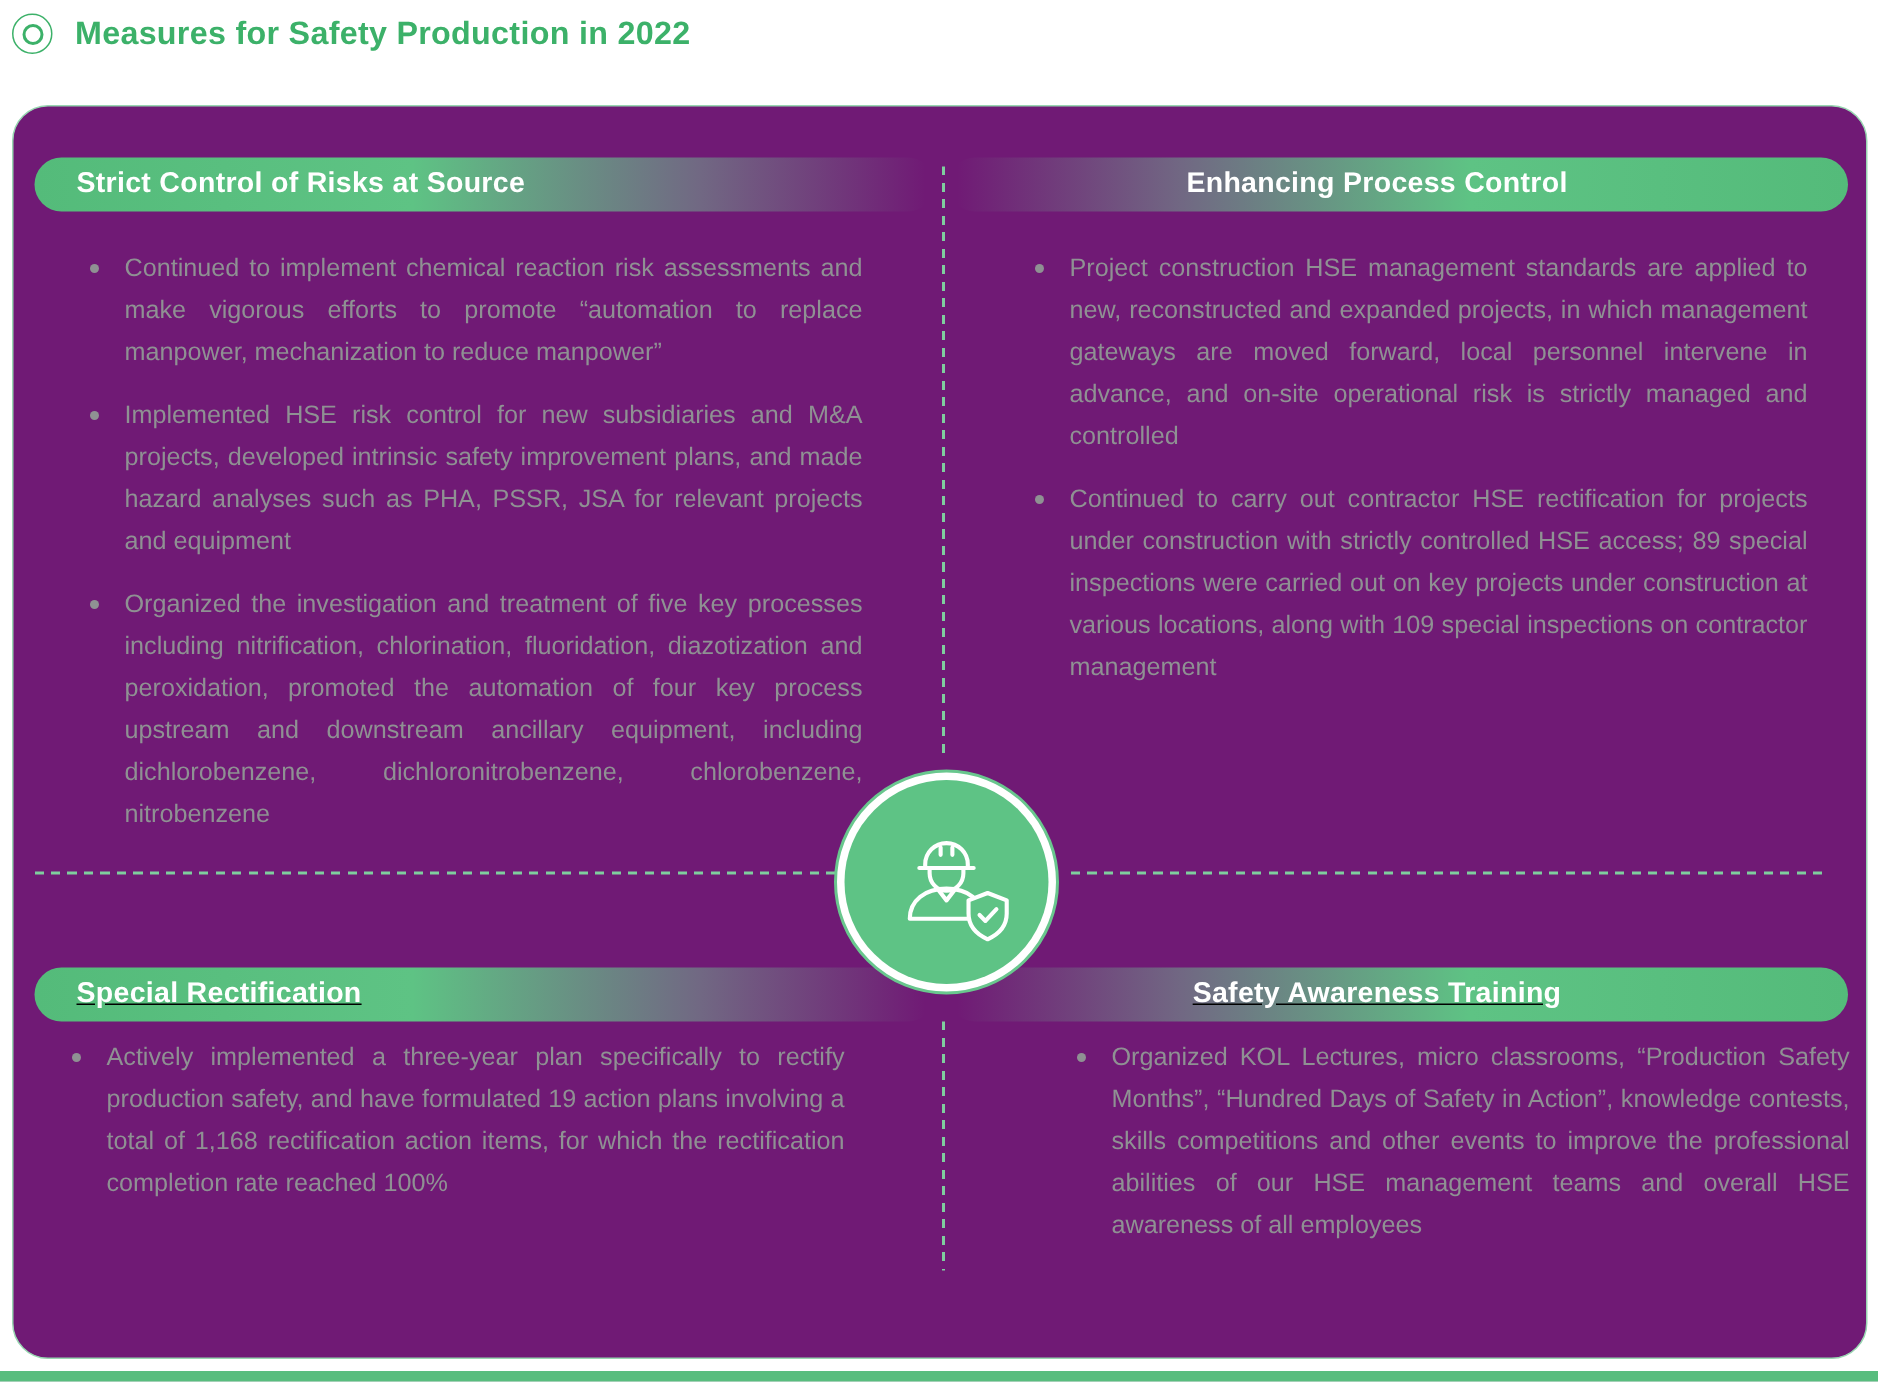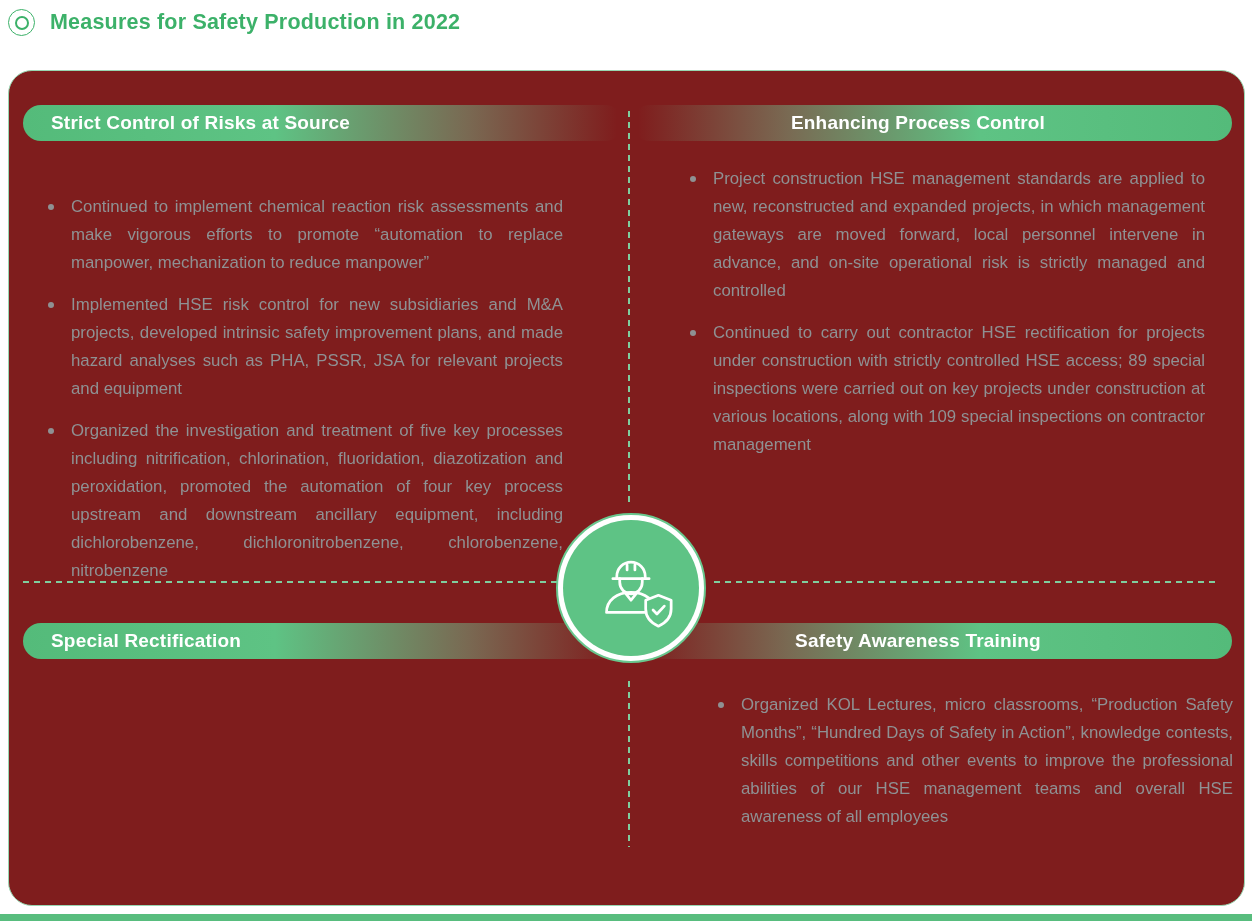--- a/index.html
+++ b/index.html
@@ -16,47 +16,47 @@
   .title-ring {
     width:27px; height:27px; border:1.5px solid #3cb169; border-radius:50%;
     display:flex; align-items:center; justify-content:center; flex:0 0 auto;
   }
   .title-ring .inner { width:14px; height:14px; border:2.6px solid #3cb169; border-radius:50%; }
   h1.page-title { font-size:21.5px; font-weight:bold; color:#3cb169; letter-spacing:.2px; }
 
   
   .panel {
     position:absolute; left:8px; top:70px; width:1237px; height:836px;
-    border:1px solid #98d6b1; border-radius:24px; background:#7f1d1d;
+    border:1px solid #98d6b1; border-radius:24px; background:#701a75;
   }
 
   
   .bar {
     position:absolute; height:36px; width:600px; border-radius:18px;
     display:flex; align-items:center;
   }
   .bar-left  { left:14px;  background:linear-gradient(to right, #54bb7a 0%, #5ec384 42%, rgba(114,199,148,.45) 74%, rgba(255,255,255,0) 99%); padding-left:28px; }
   .bar-right { right:12px; background:linear-gradient(to left,  #54bb7a 0%, #5ec384 42%, rgba(114,199,148,.45) 74%, rgba(255,255,255,0) 99%); padding-right:28px; justify-content:center; }
   .bar-top    { top:34px; }
-  .bar-bottom { top:552px; }
+  .bar-bottom { top:574px;text-decoration:underline; }
   .bar span { color:#ffffff; font-size:19px; font-weight:bold; letter-spacing:.2px; white-space:nowrap; }
 
   
   .vdash { position:absolute; left:619px; width:2px;
            background:repeating-linear-gradient(to bottom, #7fce9e 0 6px, transparent 6px 11px); }
   .vdash-top    { top:40px;  height:395px; }
   .vdash-bottom { top:610px; height:166px; }
   .hdash { position:absolute; top:510px; height:2px;
            background:repeating-linear-gradient(to right, #7fce9e 0 6px, transparent 6px 11px); }
   .hdash-left  { left:14px;  width:536px; }
   .hdash-right { left:705px; width:502px; }
 
   
   ul.bullets { position:absolute; list-style:none; width:522px; }
-  .quad-tl { left:32px;  top:94px;margin-top:28px; }
+  .quad-tl { left:44px;  top:94px; }
   .quad-tr { left:674px; top:94px; width:522px; }
   .quad-bl { left:32px;  top:620px; }
   .quad-br { left:702px; top:620px; }
   ul.bullets li {
     position:relative; padding-left:30px; margin-bottom:14px;
     font-size:16.8px; line-height:28px; color:#8f9193;
     text-align:justify;
   }
   ul.bullets li::before {
     content:""; position:absolute; left:7px; top:11px;
@@ -112,20 +112,21 @@
     <ul class="bullets quad-tl">
         <li>Continued to implement chemical reaction risk assessments and make vigorous efforts to promote “automation to replace manpower, mechanization to reduce manpower”</li>
         <li>Implemented HSE risk control for new subsidiaries and M&amp;A projects, developed intrinsic safety improvement plans, and made hazard analyses such as PHA, PSSR, JSA for relevant projects and equipment</li>
         <li>Organized the investigation and treatment of five key processes including nitrification, chlorination, fluoridation, diazotization and peroxidation, promoted the automation of four key process upstream and downstream ancillary equipment, including dichlorobenzene, dichloronitrobenzene, chlorobenzene, nitrobenzene</li>
       </ul>
     <ul class="bullets quad-tr">
         <li>Project construction HSE management standards are applied to new, reconstructed and expanded projects, in which management gateways are moved forward, local personnel intervene in advance, and on-site operational risk is strictly managed and controlled</li>
         <li>Continued to carry out contractor HSE rectification for projects under construction with strictly controlled HSE access; 89 special inspections were carried out on key projects under construction at various locations, along with 109 special inspections on contractor management</li>
       </ul>
     <ul class="bullets quad-bl">
+        <li>Actively implemented a three-year plan specifically to rectify production safety, and have formulated 19 action plans involving a total of 1,168 rectification action items, for which the rectification completion rate reached 100%</li>
       </ul>
     <ul class="bullets quad-br">
         <li>Organized KOL Lectures, micro classrooms, “Production Safety Months”, “Hundred Days of Safety in Action”, knowledge contests, skills competitions and other events to improve the professional abilities of our HSE management teams and overall HSE awareness of all employees</li>
       </ul>
 
     <div class="center-badge">
       <div class="badge-disc">
         <svg viewBox="0 0 96 96" fill="none" stroke="#ffffff" stroke-width="2.8" stroke-linecap="round" stroke-linejoin="round">
 
           <path d="M23 73 C23 60.5 33.5 52.5 48 52.5 C62.5 52.5 73 60.5 73 73 Z"></path>

